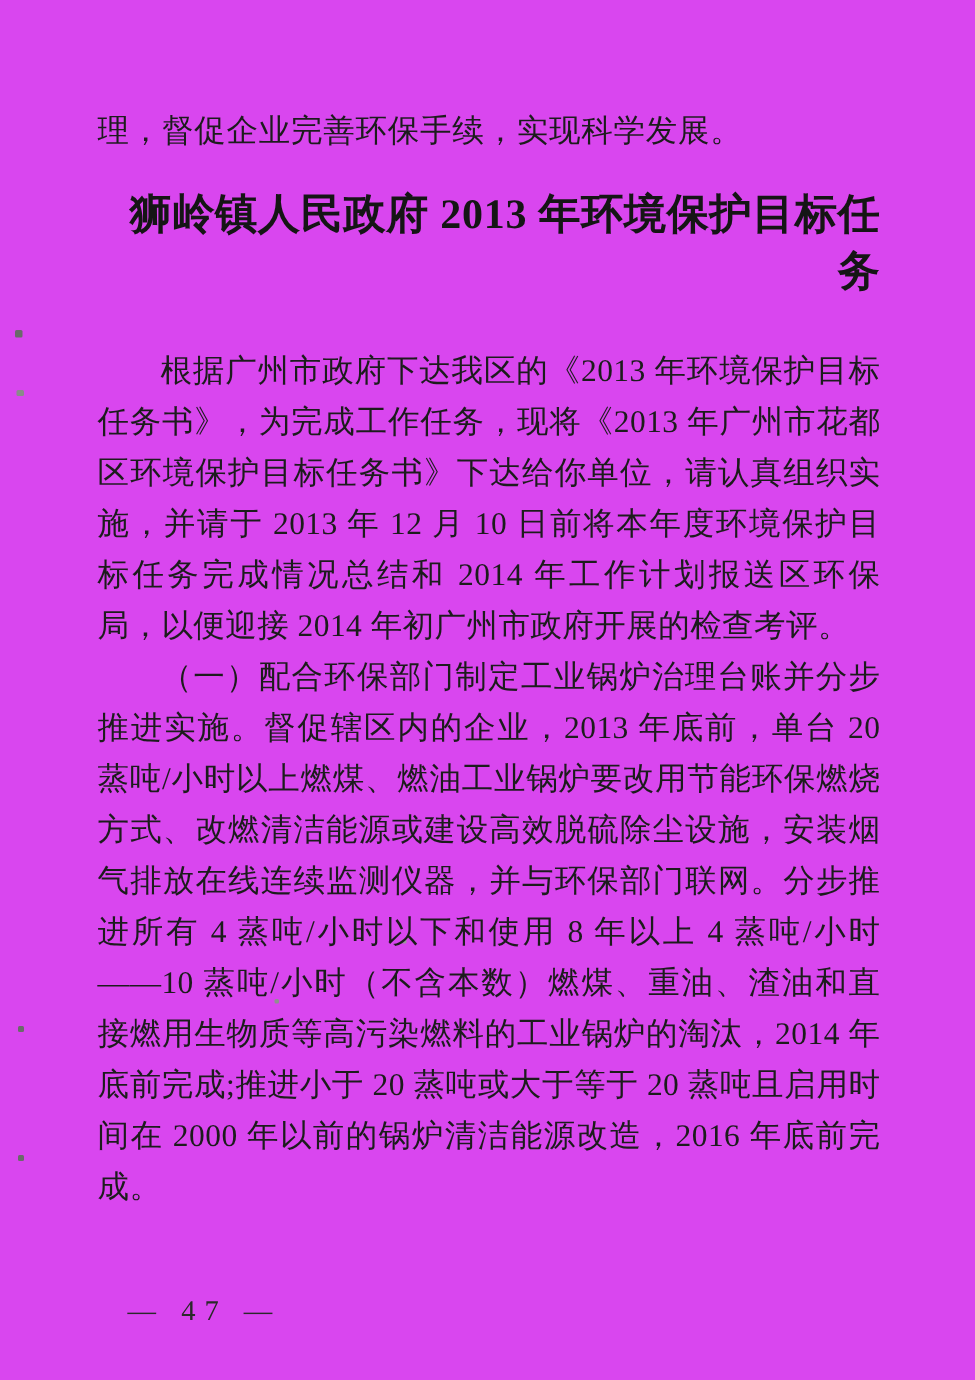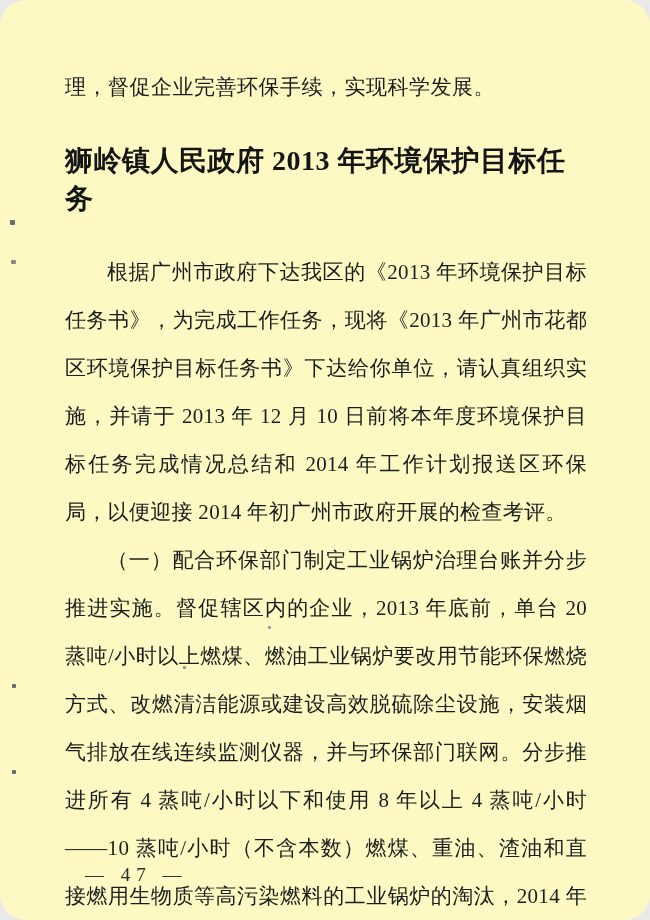--- a/index.html
+++ b/index.html
@@ -9,52 +9,51 @@
   body {
     width: 650px;
     height: 920px;
     background: #e9e9e9;
     font-family: "Liberation Serif", "DejaVu Serif", serif;
   }
   .scan-page {
     position: relative;
     width: 650px;
     height: 920px;
-    background: #fef9c3;
+    background: #d946ef;
     color: #1c1c1c;
     overflow: hidden;
     box-sizing: border-box;
-    border-radius: 26px;
   }
   .text-block {
     position: absolute;
     left: 65px;
     top: 70px;
     width: 522px;
   }
   .continuation-line {
     font-size: 21px;
     line-height: 34px;
     letter-spacing: 0.5px;
     text-align: left;
     white-space: nowrap;
   }
   .doc-title {
     font-size: 28px;
     font-weight: bold;
-    text-align: left;
+    text-align: right;
     letter-spacing: 0.5px;
-    margin-top: 38px;
+    margin-top: 20px;
     margin-bottom: 30px;
     font-family: "Liberation Serif", "DejaVu Serif", serif;
     color: #151515;
   }
   .para {
     font-size: 21px;
-    line-height: 48px;
+    line-height: 34px;
     text-align: justify;
     text-indent: 2em;
     letter-spacing: 0.3px;
     margin: 0;
     color: #1c1c1c;
   }
   .para.heading {
     font-family: "Liberation Sans", "DejaVu Sans", sans-serif;
     font-weight: bold;
     letter-spacing: 0.2px;

